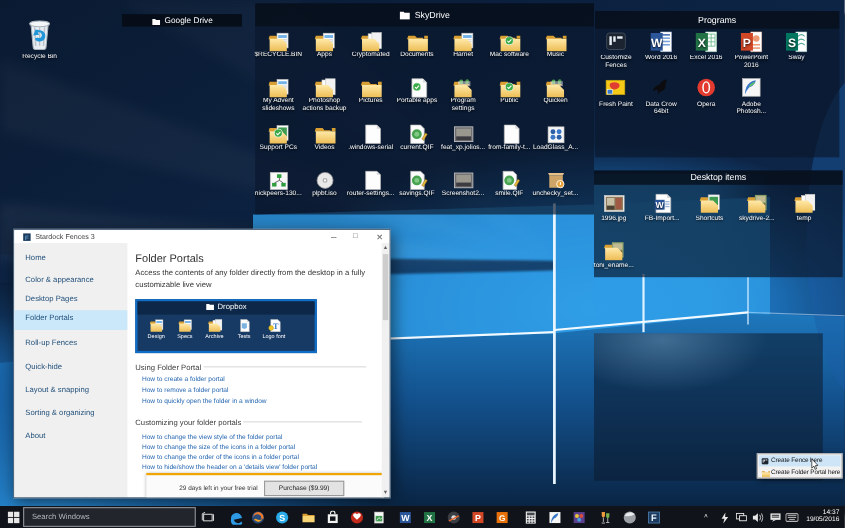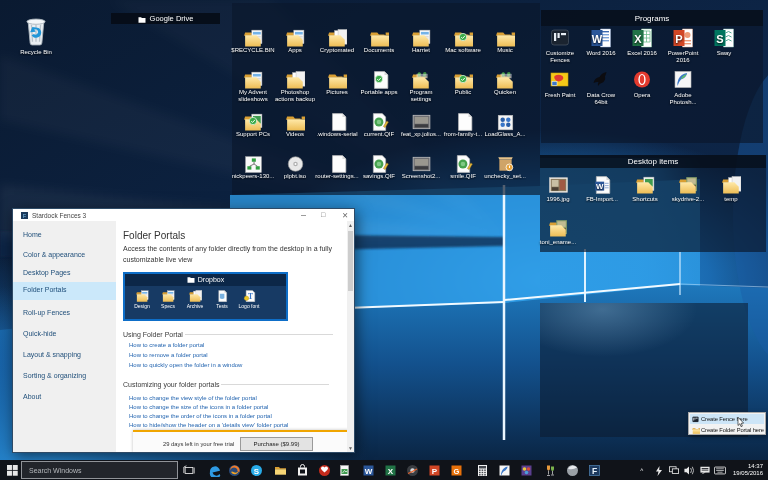--- a/index.html
+++ b/index.html
@@ -263,20 +263,23 @@
 </defs>
 </svg>
 
 <div class="fence" style="left:111px; top:13px; width:109px; height:11px; background:rgba(5,11,21,0.85)">
   <div class="fhead" style="height:11px; line-height:11.5px; font-size:7.5px"><svg width="8" height="7" viewBox="0 0 12 12">
           <use href="#i-wfolder"></use>
         </svg>Google Drive</div>
 </div>
 
 <div class="fence" id="skydrive" style="left:232px; top:3px; width:308px; height:192px;">
+  <div class="fhead" style="height:21px; line-height:22px;"><svg width="10" height="9" viewBox="0 0 12 12">
+          <use href="#i-wfolder"></use>
+        </svg>SkyDrive</div>
 <div class="icon" style="left:-1px;top:26px">
         <div style="position:relative;width:19px;height:18px;margin:0 auto">
           <svg width="19" height="18" viewBox="0 0 17 16">
             <use href="#i-folder-doc"></use>
           </svg>
         </div>
         <span class="lbl">$RECYCLE.BIN</span>
       </div>
 <div class="icon" style="left:41px;top:26px">
         <div style="position:relative;width:19px;height:18px;margin:0 auto">

